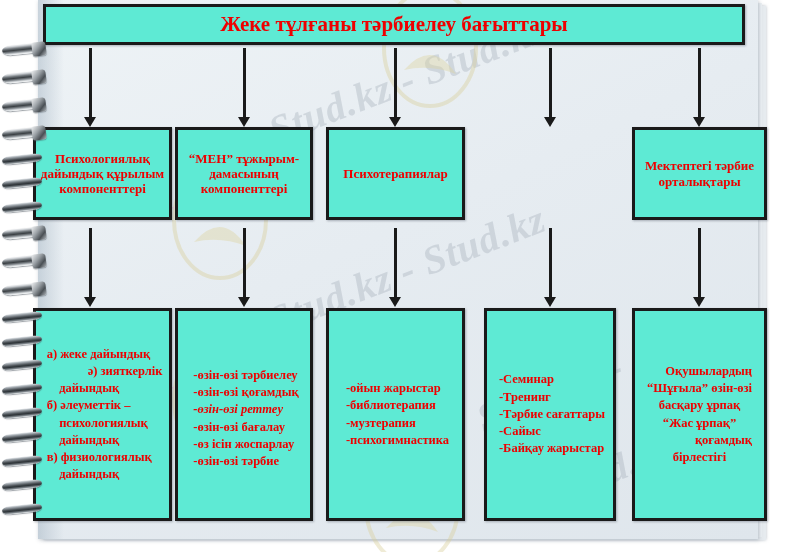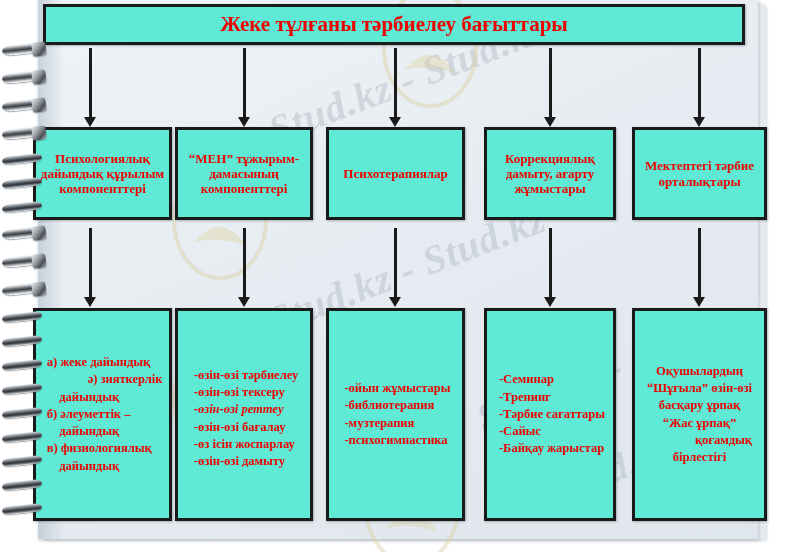--- a/index.html
+++ b/index.html
@@ -221,74 +221,72 @@
 
   <div class="box row1 c1">
     <div class="txt">Психологиялық дайындық құрылым компоненттері</div>
   </div>
   <div class="box row1 c2">
     <div class="txt">“МЕН” тұжырым-дамасының компоненттері</div>
   </div>
   <div class="box row1 c3">
     <div class="txt">Психотерапиялар</div>
   </div>
-  <div class="box row1 c4">
-    <div class="txt">Коррекциялық дамыту, ағарту жұмыстары</div>
-  </div>
   <div class="box row1 c5">
     <div class="txt">Мектептегі тәрбие орталықтары</div>
   </div>
 
   <div class="arrow a-row2 ac1"></div>
   <div class="arrow a-row2 ac2"></div>
   <div class="arrow a-row2 ac3"></div>
   <div class="arrow a-row2 ac4"></div>
   <div class="arrow a-row2 ac5"></div>
 
   <div class="box row2 c1 left-align">
     <div class="txt">
         <div style="white-space: pre;">а) жеке дайындық</div>
         <div style="white-space: pre; margin-left: 41px;">ә) зияткерлік</div>
         <div style="white-space: pre;">    дайындық</div>
         <div style="white-space: pre;">б) әлеуметтік –</div>
+        <div style="white-space: pre;">    психологиялық</div>
         <div style="white-space: pre;">    дайындық</div>
         <div style="white-space: pre;">в) физиологиялық</div>
         <div style="white-space: pre;">    дайындық</div>
       </div>
   </div>
   <div class="box row2 c2 left-align">
     <div class="txt">
         <div style="white-space: pre; margin-top: 8px;">-өзін-өзі тәрбиелеу</div>
-        <div style="white-space: pre;">-өзін-өзі тексеру</div>
+        <div style="white-space: pre;">-өзін-өзі қоғамдық</div>
         <div style="white-space: pre; font-style: italic;">-өзін-өзі реттеу</div>
         <div style="white-space: pre;">-өзін-өзі бағалау</div>
         <div style="white-space: pre;">-өз ісін жоспарлау</div>
-        <div style="white-space: pre;">-өзін-өзі дамыту</div>
+        <div style="white-space: pre;">-өзін-өзі тәрбие</div>
       </div>
   </div>
   <div class="box row2 c3 left-align">
     <div class="txt">
-        <div style="white-space: pre;">-ойын жұмыстары</div>
+        <div style="white-space: pre;">-ойын жарыстар</div>
         <div style="white-space: pre;">-библиотерапия</div>
         <div style="white-space: pre;">-музтерапия</div>
         <div style="white-space: pre;">-психогимнастика</div>
       </div>
   </div>
   <div class="box row2 c4 left-align">
     <div class="txt">
         <div style="white-space: pre;">-Семинар</div>
         <div style="white-space: pre;">-Тренинг</div>
         <div style="white-space: pre;">-Тәрбие сағаттары</div>
         <div style="white-space: pre;">-Сайыс</div>
         <div style="white-space: pre;">-Байқау жарыстар</div>
       </div>
   </div>
   <div class="box row2 c5">
     <div class="txt">
-        <div style="white-space: pre;">Оқушылардың</div>
+        <div style="white-space: pre; text-align: right;">Оқушылардың</div>
         <div style="white-space: pre;">“Шұғыла” өзін-өзі</div>
         <div style="white-space: pre;">басқару ұрпақ</div>
         <div style="white-space: pre;">“Жас ұрпақ”</div>
         <div style="white-space: pre; text-align: right;">қоғамдық</div>
         <div style="white-space: pre;">бірлестігі</div>
       </div>
   </div>
 
   <div class="spiral-wrap">
     <div class="ring" style="top:42px;">

